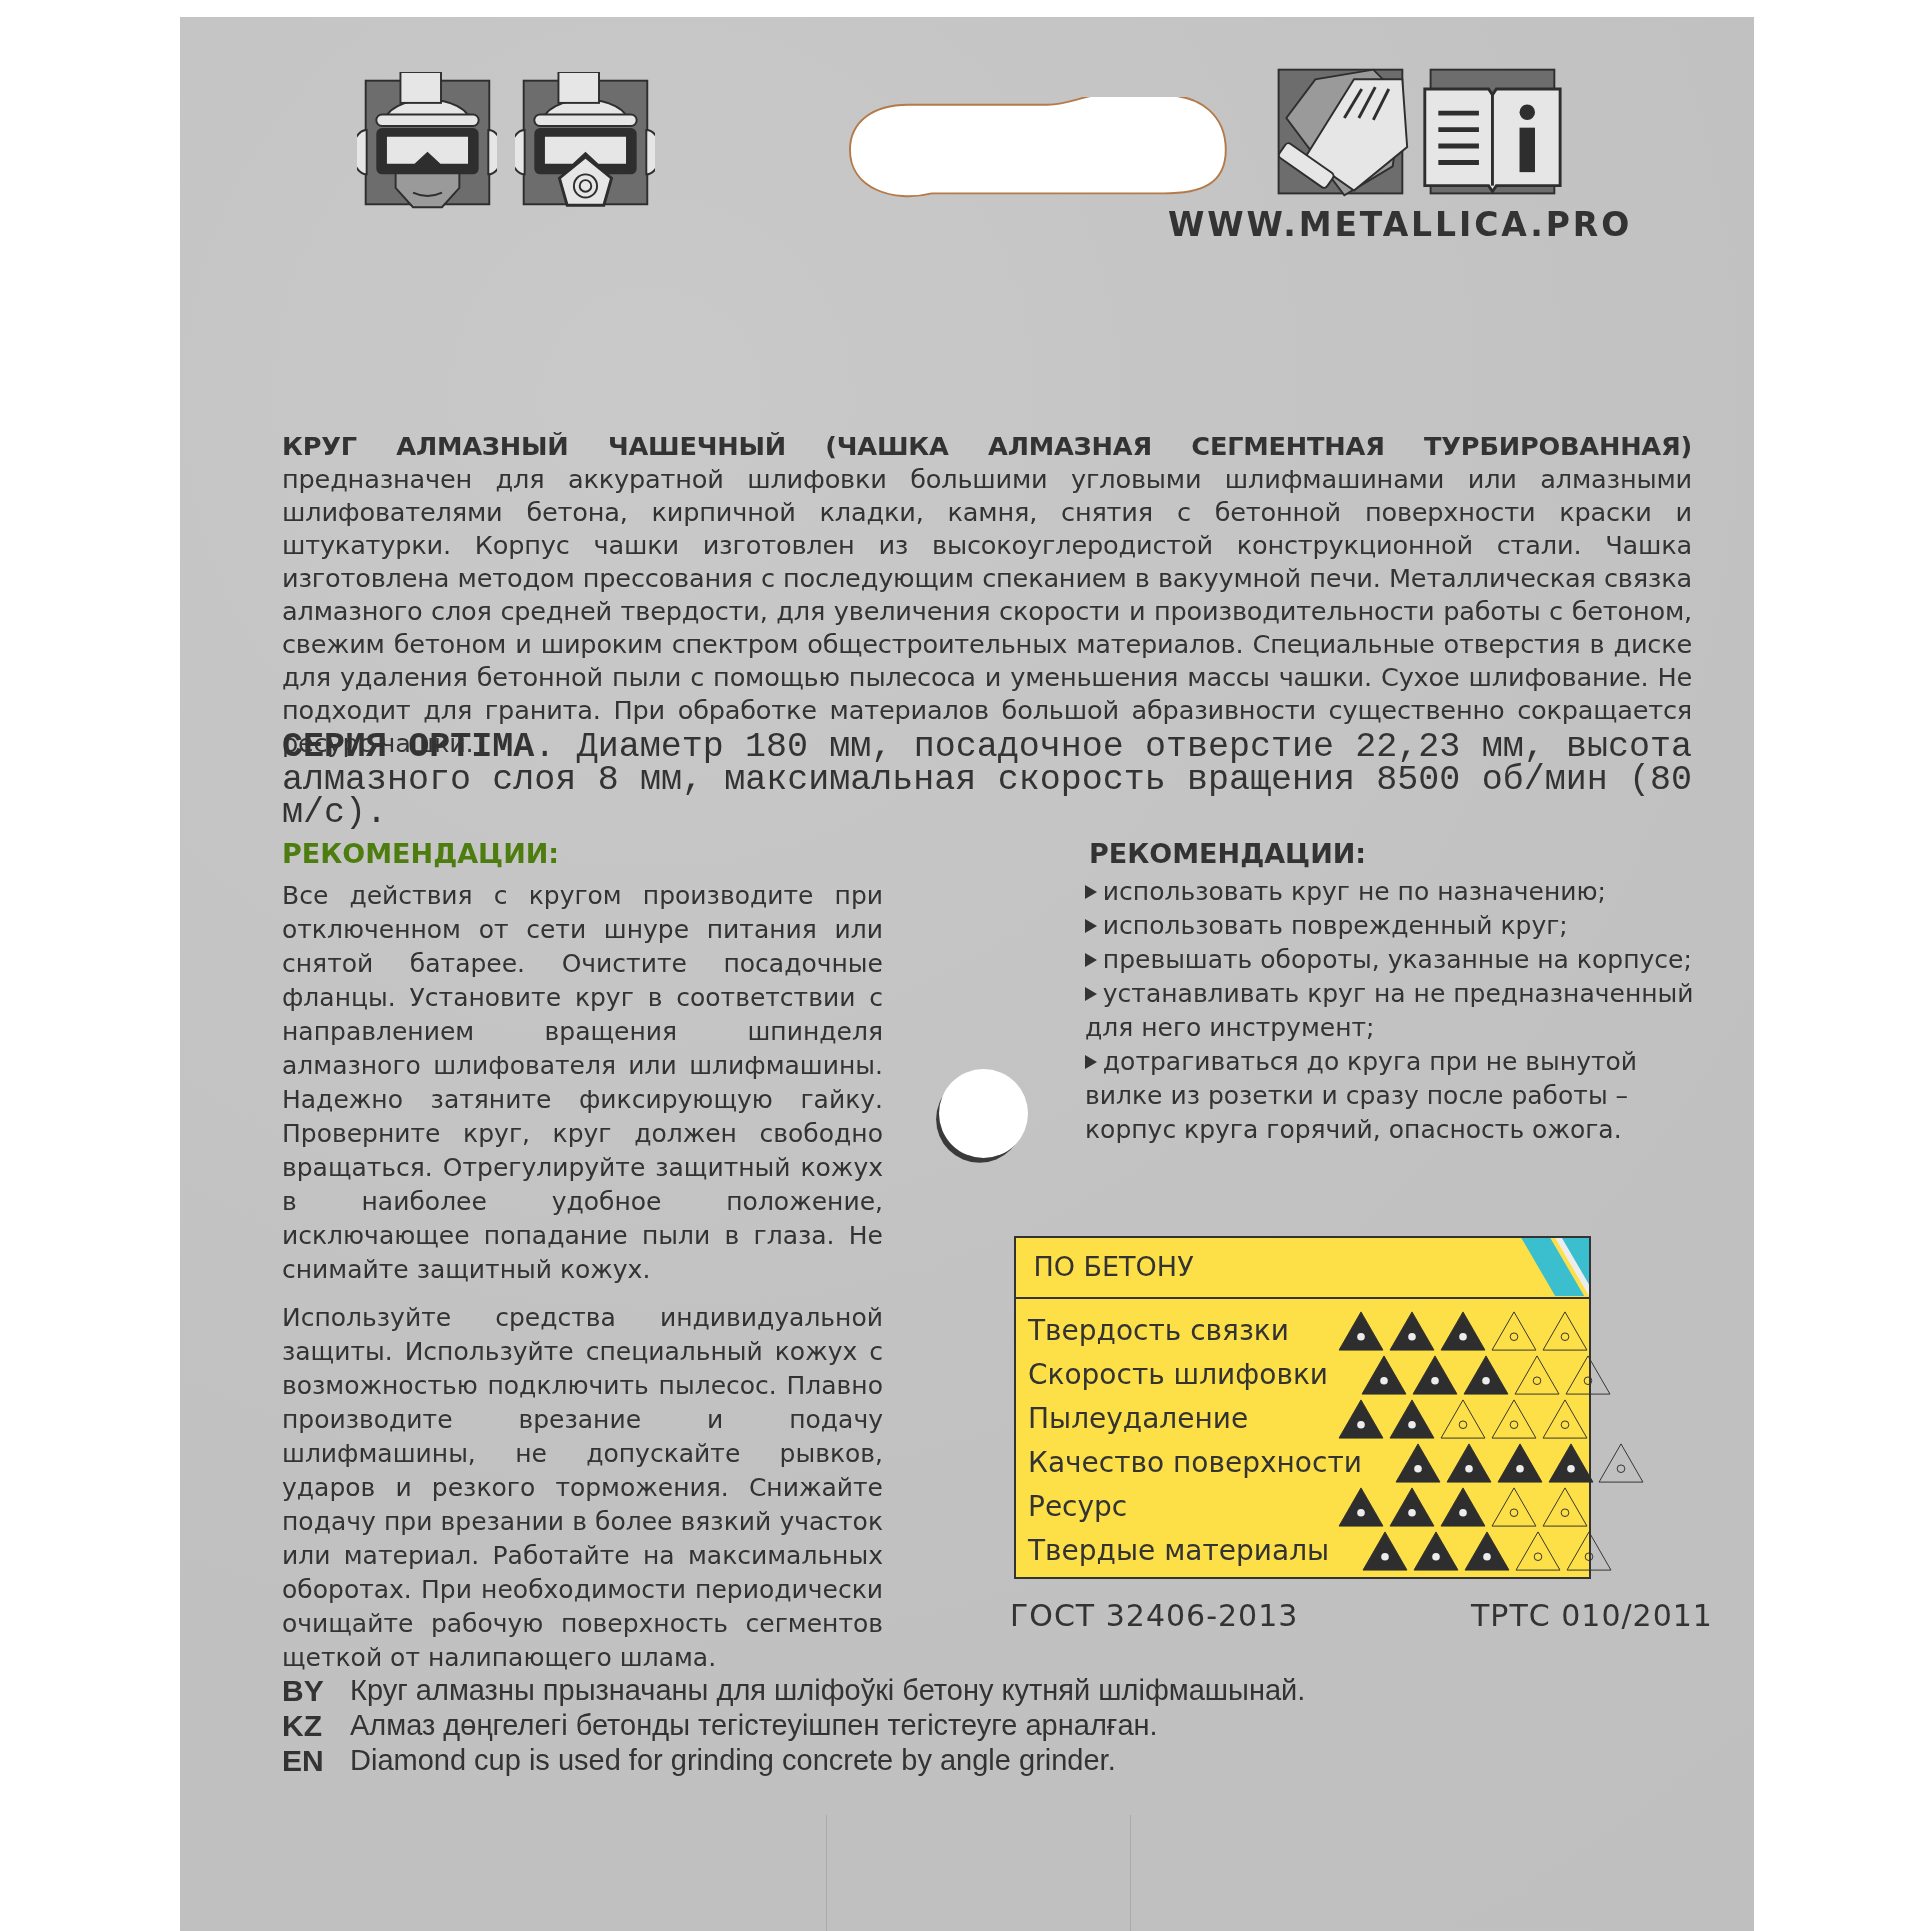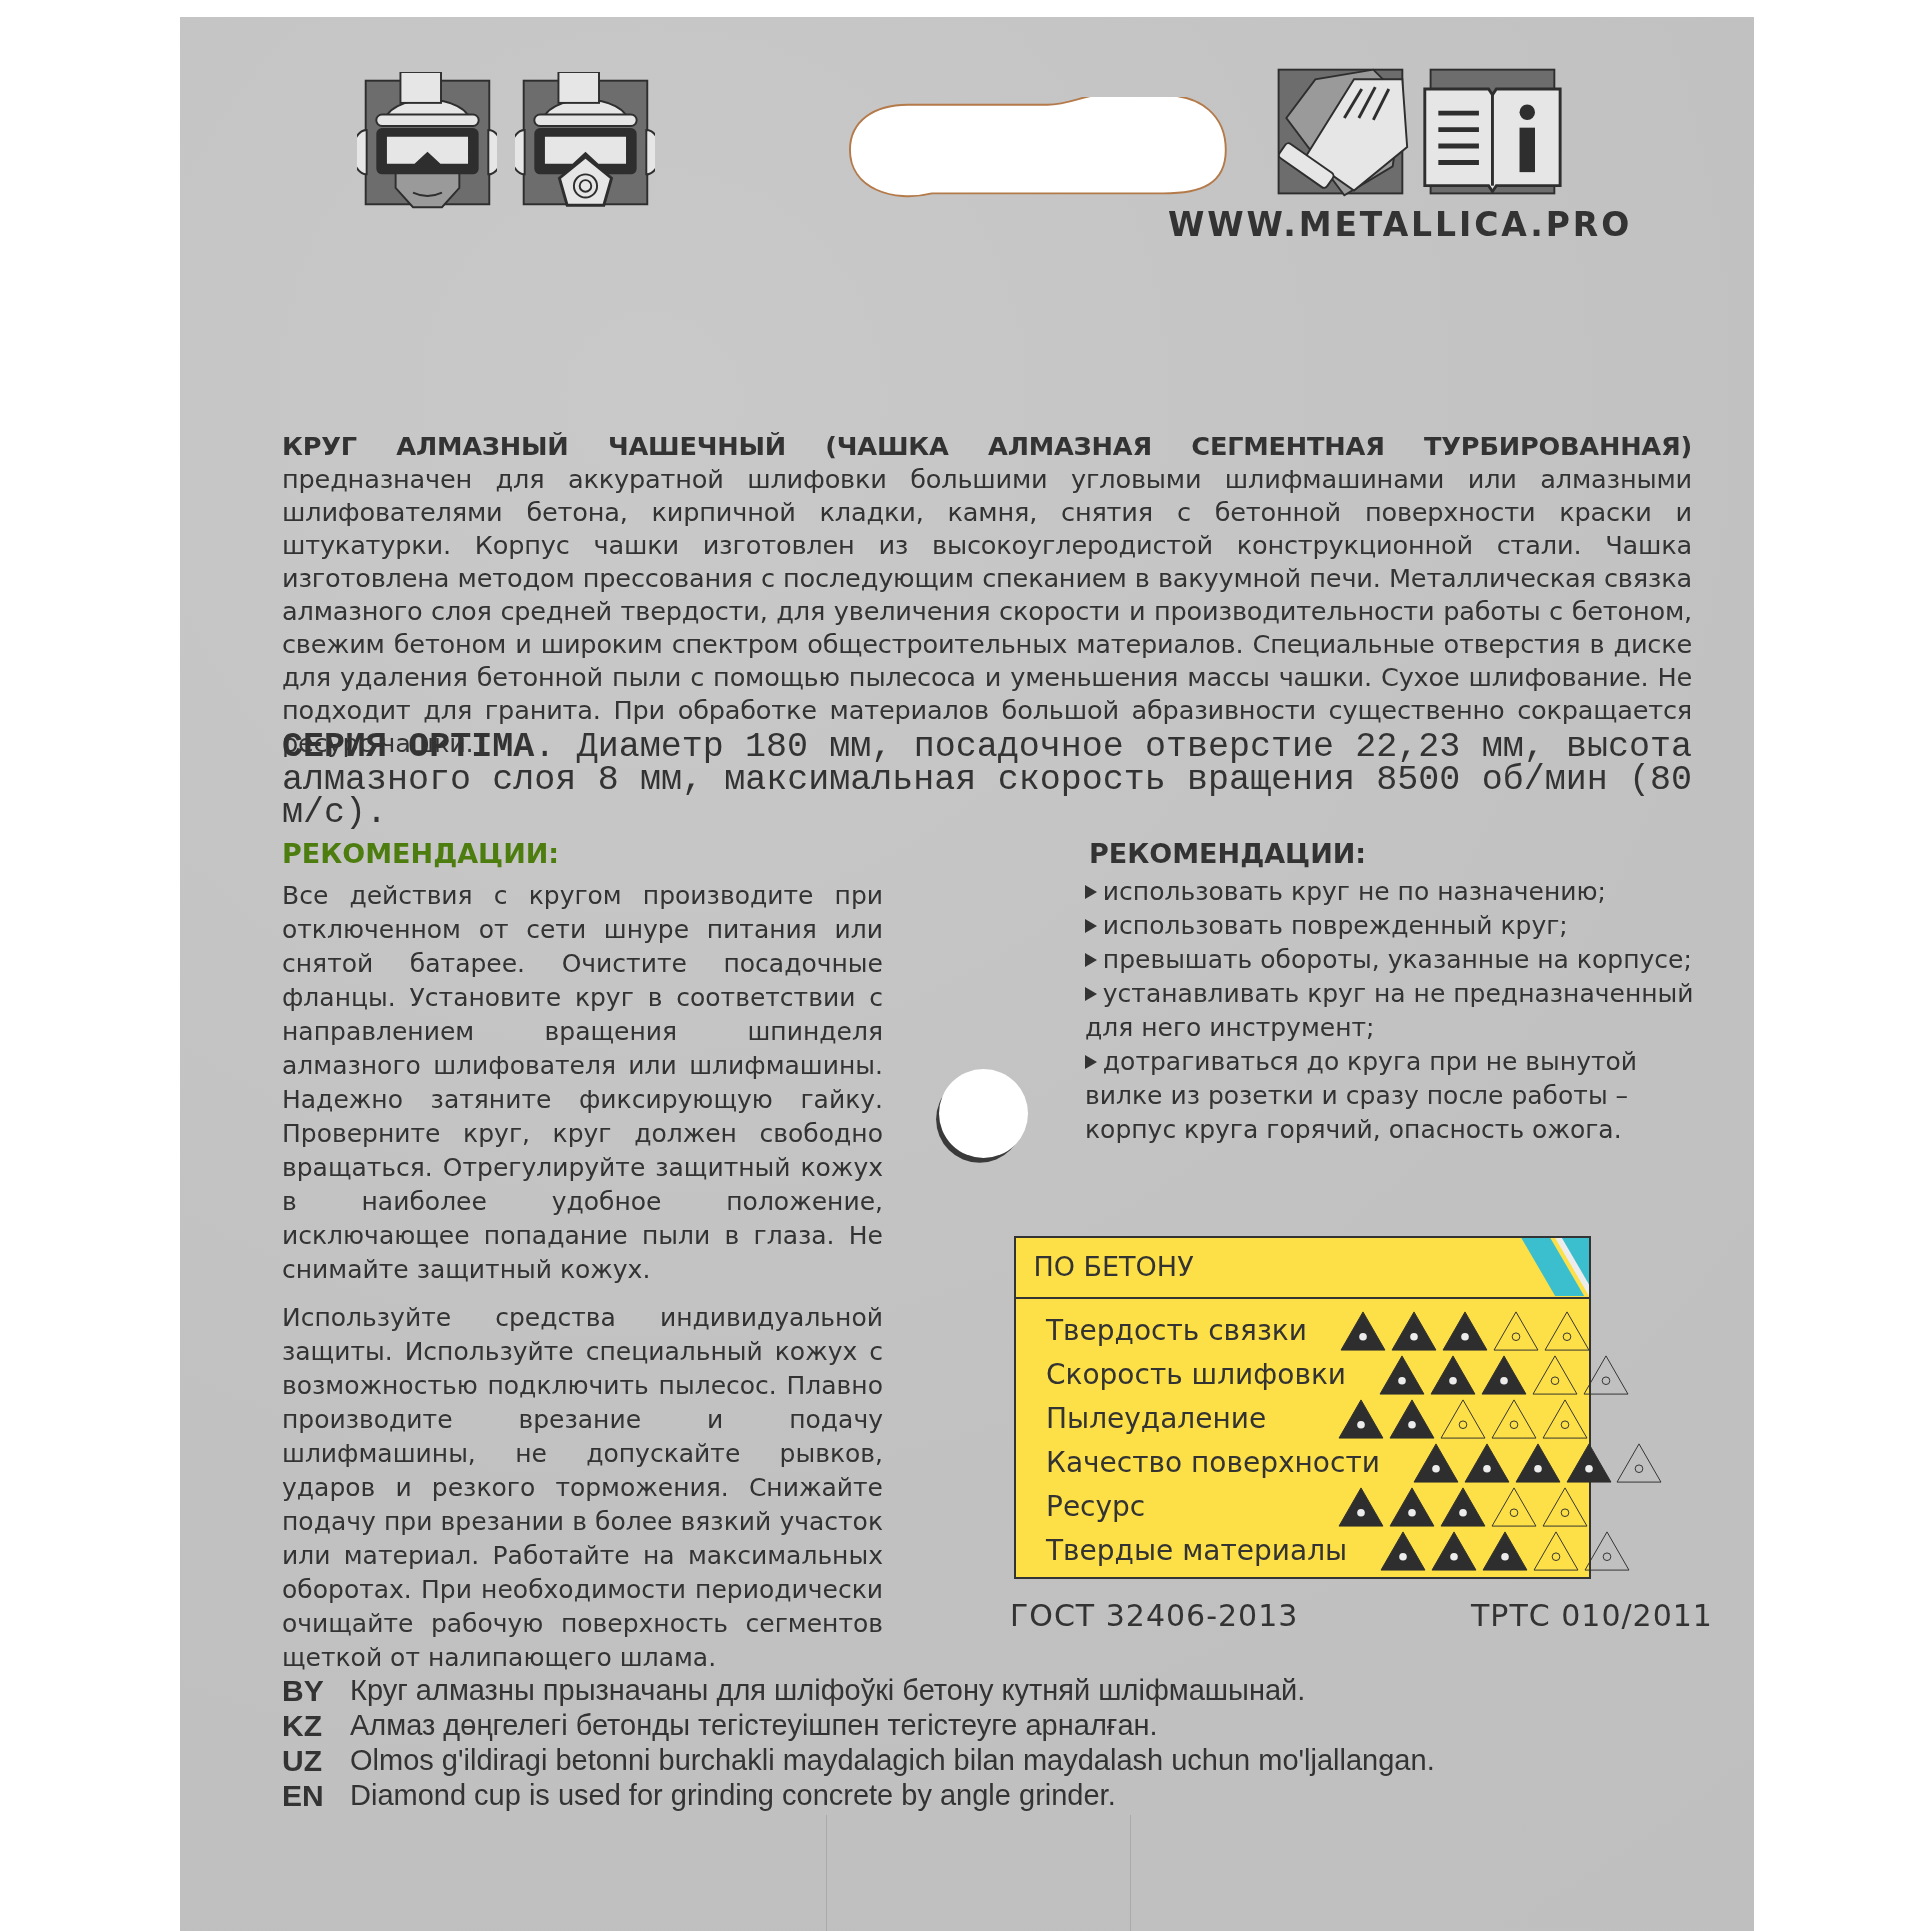--- a/index.html
+++ b/index.html
@@ -67,21 +67,21 @@
       position: absolute; left: 1014px; top: 1236px; width: 577px; height: 343px;
       background: #fde047; border: 2.9px solid #333; box-sizing: border-box;
     }
     .rating .head {
       height: 61px; border-bottom: 2.9px solid #333; position: relative;
       box-sizing: border-box; padding-left: 17.4px;
       font-size: 27px; line-height: 58px; color: #333;
     }
     .rating .stripe { position: absolute; right: 0; top: 0; }
     .rating .row {
-      height: 44px; display: flex; align-items: center; padding-left: 30px; box-sizing: border-box; gap: 32px;
+      height: 44px; display: flex; align-items: center; padding-left: 12px; box-sizing: border-box; gap: 32px;
     }
     .rating .rows { padding-top: 9.7px; }
     .rating .label { width: 388px; font-size: 28px; color: #333; white-space: nowrap; }
     .rating .tris { display: flex; gap: 2.9px; }
     .std {
       position: absolute; top: 1598px; font-size: 30px; color: #333; letter-spacing: 1px;
     }
     .langs {
       position: absolute; left: 282px; top: 1673px; width: 1448px;
       font-family: "Liberation Sans", sans-serif; font-size: 29px; line-height: 35px; color: #333;
@@ -357,24 +357,20 @@
 <div class="langs" id="langs">
     <div class="line">
       <span class="code">BY</span>
       <span>Круг алмазны прызначаны для шліфоўкі бетону кутняй шліфмашынай.</span>
     </div>
     <div class="line">
       <span class="code">KZ</span>
       <span>Алмаз дөңгелегі бетонды тегістеуішпен тегістеуге арналған.</span>
     </div>
     <div class="line">
-      <span class="code">UZ</span>
-      <span>Olmos g'ildiragi betonni burchakli maydalagich bilan maydalash uchun mo'ljallangan.</span>
-    </div>
-    <div class="line">
       <span class="code">EN</span>
       <span>Diamond cup is used for grinding concrete by angle grinder.</span>
     </div>
   </div>
 
 <div class="fold"></div>
 <div class="fold2"></div>
 
 
 </body></html>

